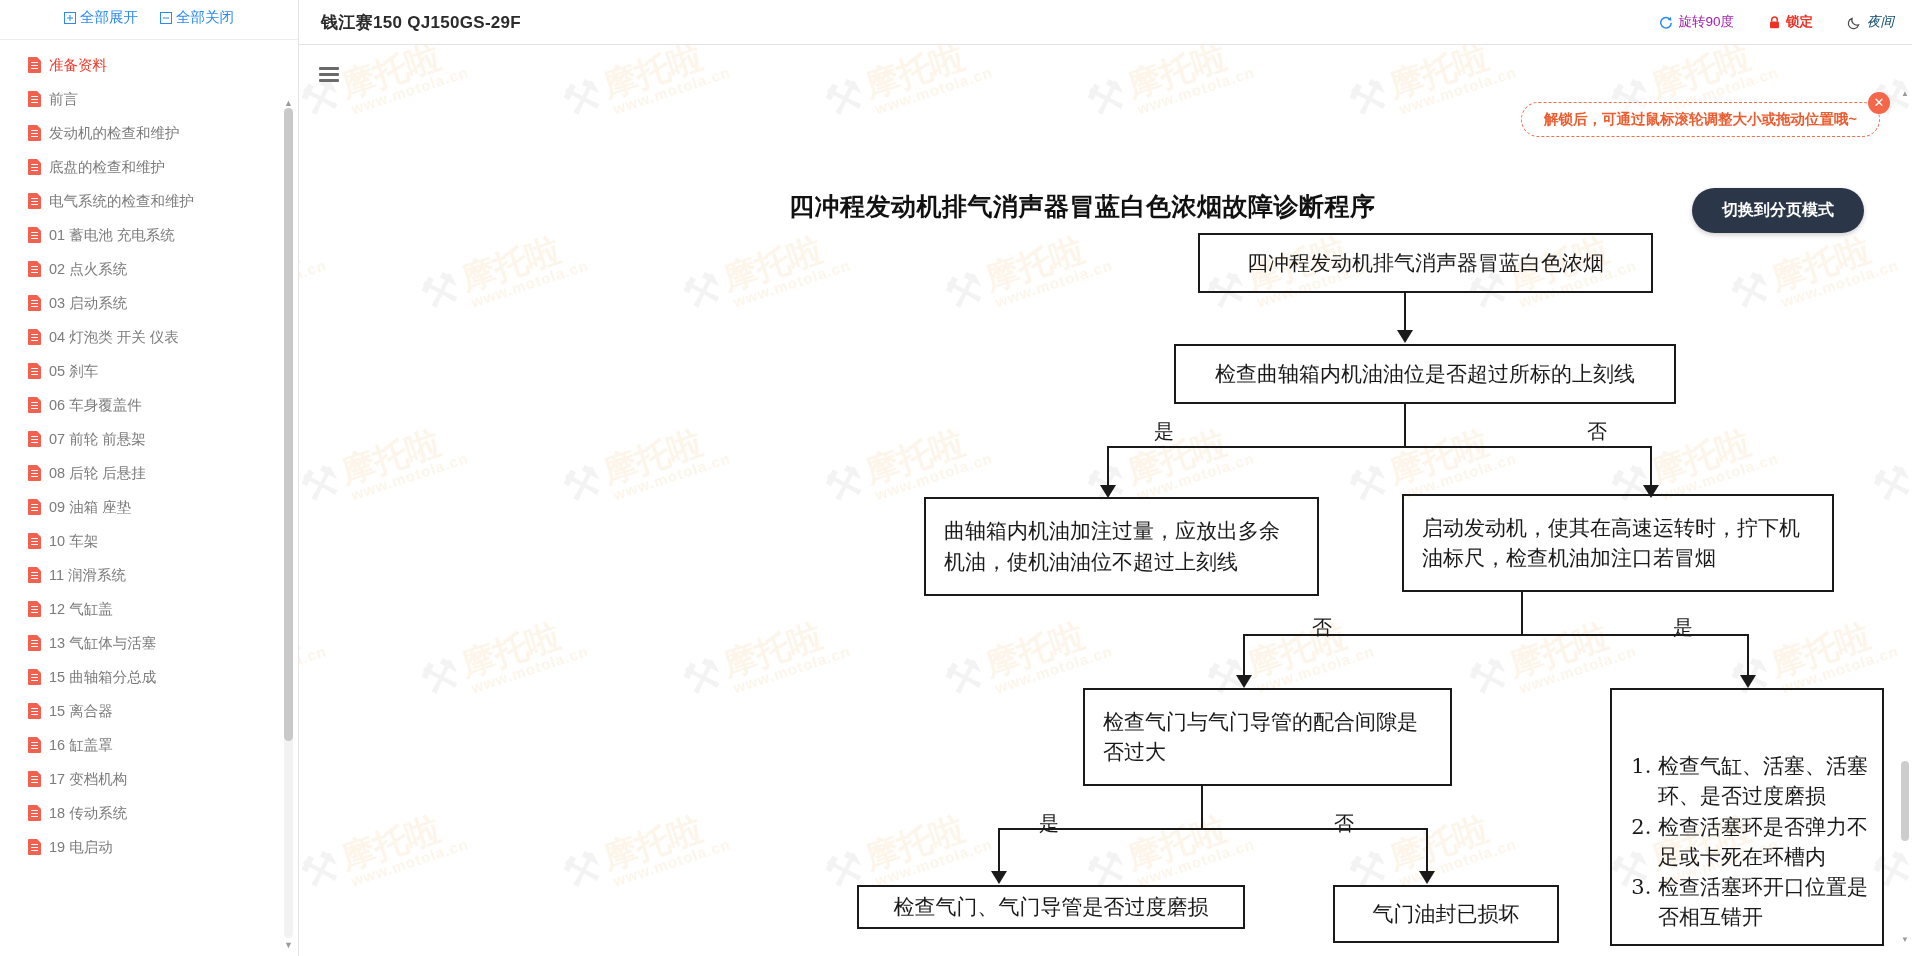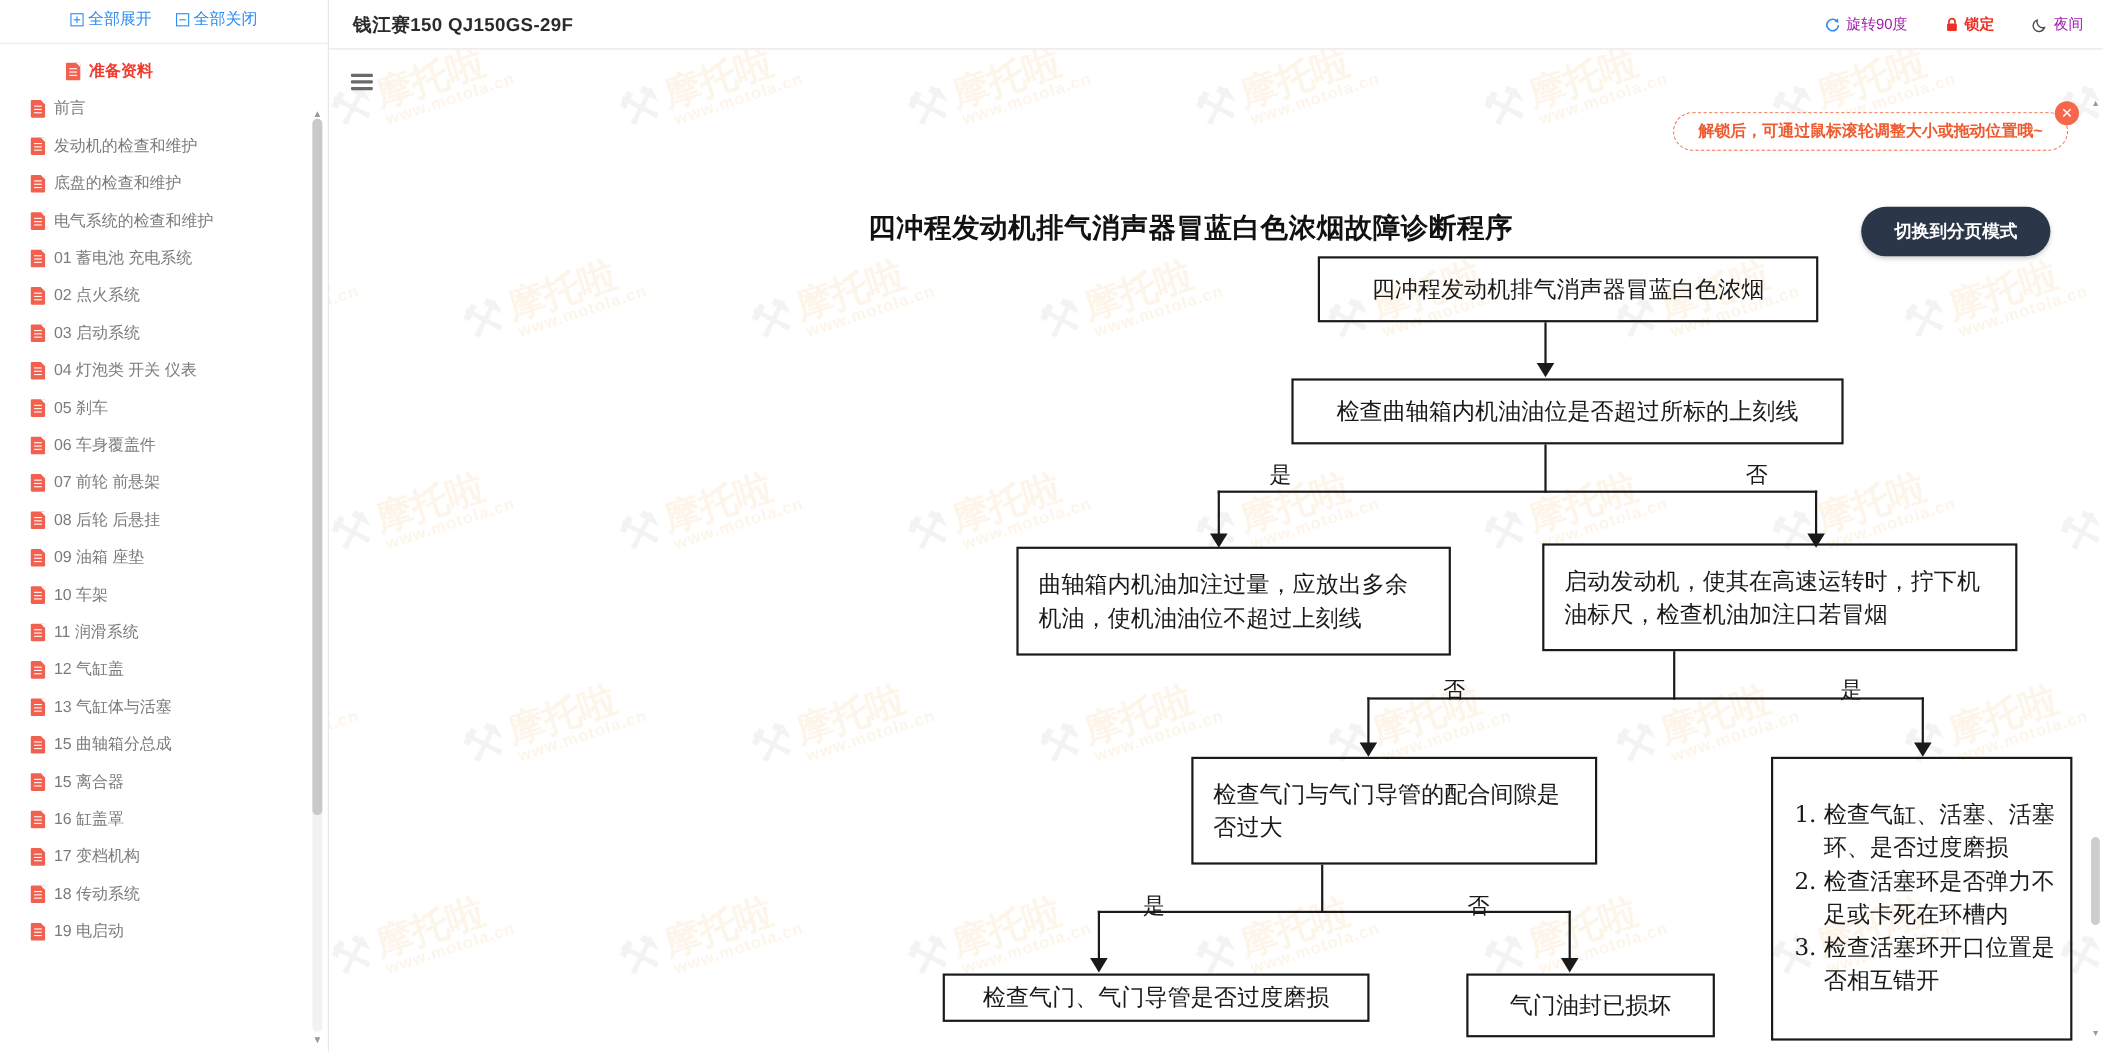--- a/index.html
+++ b/index.html
@@ -75,21 +75,21 @@
     flex: 1; overflow: hidden; position: relative;
     padding-top: 8px;
   }
   .tree-item {
     display: flex; align-items: center; gap: 8px;
     padding: 6px 10px 6px 28px;
     font-size: 14.5px; color: #7b7b7b;
     cursor: pointer; white-space: nowrap;
     line-height: 22px;
   }
-  .tree-item.active { color: #ef3b2d; font-weight: bold; margin-left: 32px; }
+  .tree-item.active { color: #ef3b2d; font-weight: normal; }
   .doc-icon {
     width: 13px; height: 16px; flex: 0 0 13px;
     background: #f2604f; border-radius: 1px;
     position: relative;
   }
   .doc-icon::before {
     content: ""; position: absolute;
     right: 0; top: 0; border-left: 4px solid transparent;
     border-top: 4px solid #fff;
   }
@@ -122,21 +122,21 @@
     display: flex; align-items: center;
     padding: 0 18px 0 22px;
     background: #fff;
     position: relative; z-index: 20;
   }
   .topbar-title { font-size: 17px; font-weight: bold; color: #2b2b2b; letter-spacing: .3px; }
   .topbar-actions { margin-left: auto; display: flex; align-items: center; gap: 34px; }
   .tb-action { display: inline-flex; align-items: center; gap: 5px; font-size: 13.5px; cursor: pointer; }
   .tb-rotate { color: #a21caf; }
   .tb-lock { color: #ee3124; font-weight: 600; }
-  .tb-night { color: #a21caf; }
+  .tb-night { color: #0c4a6e; font-style: italic; }
 
   .content {
     flex: 1; position: relative; overflow: hidden;
     background: #ffffff;
   }
   
   .watermark {
     position: absolute; inset: 0;
     pointer-events: none; z-index: 1; opacity: 1;
   }
@@ -210,21 +210,21 @@
     display: flex; align-items: center;
     font-family: "DejaVu Serif", "Liberation Serif", serif;
     font-size: 21px; color: #1a1a1a;
     line-height: 1.45;
     box-sizing: border-box;
   }
   .fbox.center { justify-content: center; text-align: center; }
   .fbox.pad { padding: 8px 18px; margin-left: 20px; }
   .fbox .inner { width: 100%; }
 
-  .ol-box { padding: 10px 14px 10px 20px; align-items: center; }
+  .ol-box { padding: 10px 14px 10px 20px; align-items: flex-end; }
   .ol-box ol {
     margin: 0; padding-left: 26px;
     font-size: 21px; line-height: 1.42;
     font-family: "DejaVu Serif", "Liberation Serif", serif;
   }
   .ol-box li { margin: 0 0 1px 0; }
 
   .line { position: absolute; background: #1a1a1a; }
   .line.h { height: 2.2px; }
   .line.v { width: 2.2px; }

